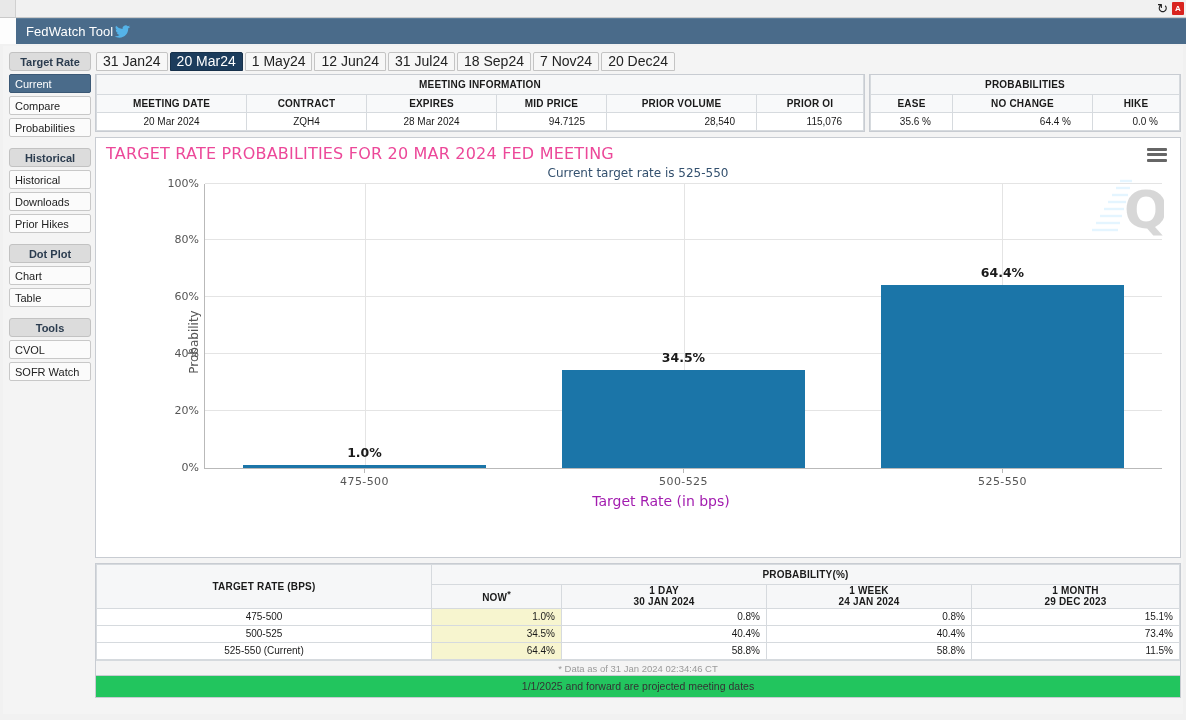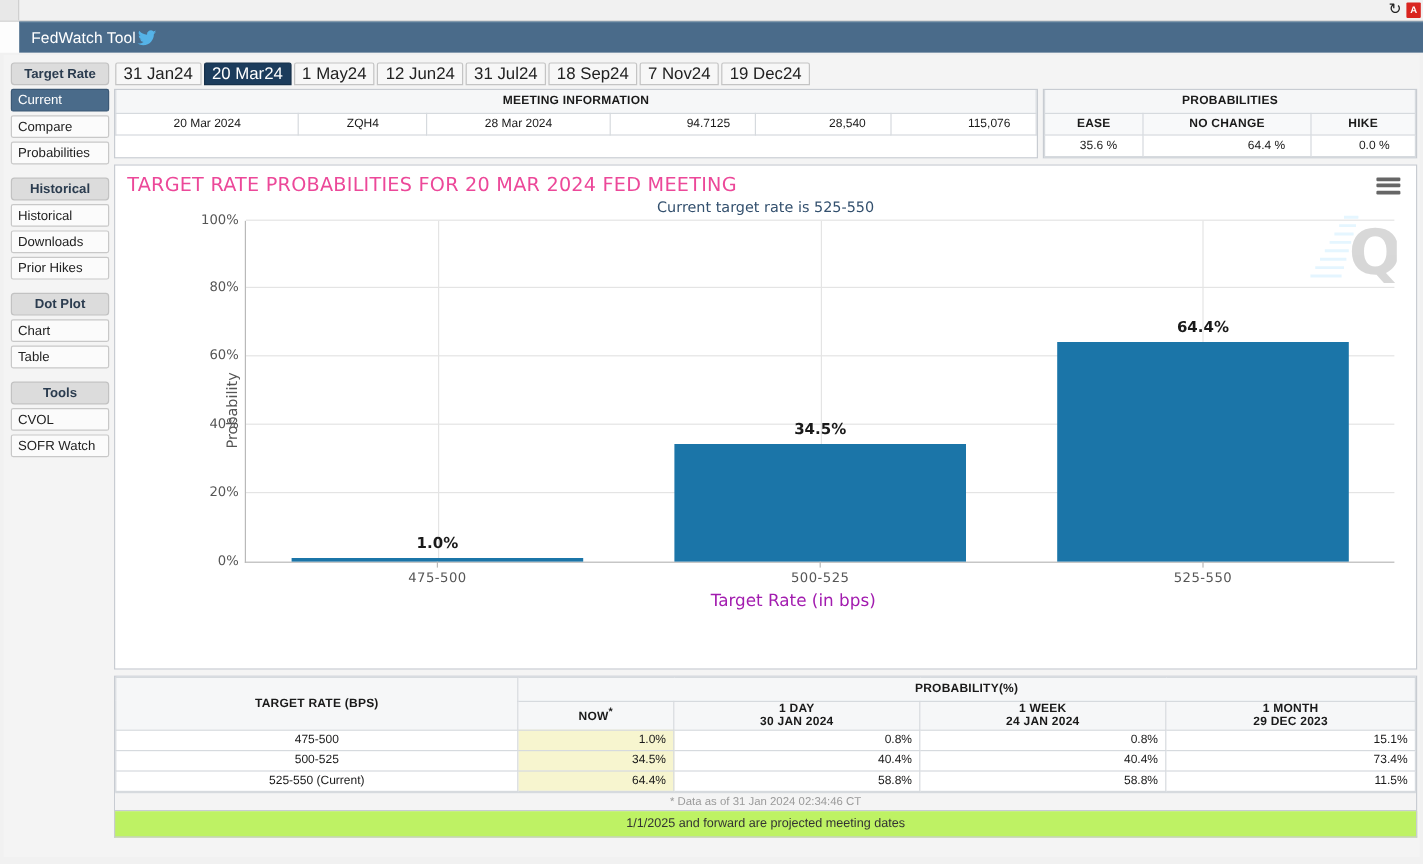--- a/index.html
+++ b/index.html
@@ -188,21 +188,21 @@
   table.btable th.sub { height: 24px; line-height: 11px; }
   table.btable td { height: 17px; }
   table.btable td.c { text-align: center; }
   table.btable td.r { text-align: right; }
   td.nowcell { background: #f7f5cf; text-align: right; }
   .note-row {
     background: #f4f4f4; text-align: center; font-size: 9.5px; color: #9a9a9a;
     height: 15px; line-height: 15px; border-top: 1px solid #d6dade;
   }
   .footer-bar {
-    background: #bef264; border: 1px solid #c8ccd2; border-top: none;
+    background: #22c55e; border: 1px solid #c8ccd2; border-top: none;
     text-align: center; font-size: 10.5px; color: #333;
     height: 22px; line-height: 21px;
   }
   sup.star { font-size: 9px; }
 </style>
 </head>
 <body>
 
 <div id="root">
 
@@ -254,30 +254,38 @@
     <div class="main">
 
       <div class="tabs">
         <div class="tab">31 Jan24</div>
         <div class="tab active">20 Mar24</div>
         <div class="tab">1 May24</div>
         <div class="tab">12 Jun24</div>
         <div class="tab">31 Jul24</div>
         <div class="tab">18 Sep24</div>
         <div class="tab">7 Nov24</div>
-        <div class="tab">19 Dec24</div>
+        <div class="tab">20 Dec24</div>
       </div>
 
       <div class="info-row">
 
         <div class="panel meeting-panel">
           <table class="grid">
             <tbody>
                   <tr>
               <th class="group" colspan="6">MEETING INFORMATION</th>
+            </tr>
+            <tr>
+              <th class="col" style="width:150px">MEETING DATE</th>
+              <th class="col" style="width:120px">CONTRACT</th>
+              <th class="col" style="width:130px">EXPIRES</th>
+              <th class="col" style="width:110px">MID PRICE</th>
+              <th class="col" style="width:150px">PRIOR VOLUME</th>
+              <th class="col">PRIOR OI</th>
             </tr>
             <tr>
               <td class="c">20 Mar 2024</td>
               <td class="c">ZQH4</td>
               <td class="c">28 Mar 2024</td>
               <td class="r">94.7125</td>
               <td class="r">28,540</td>
               <td class="r">115,076</td>
             </tr>
           </tbody>

